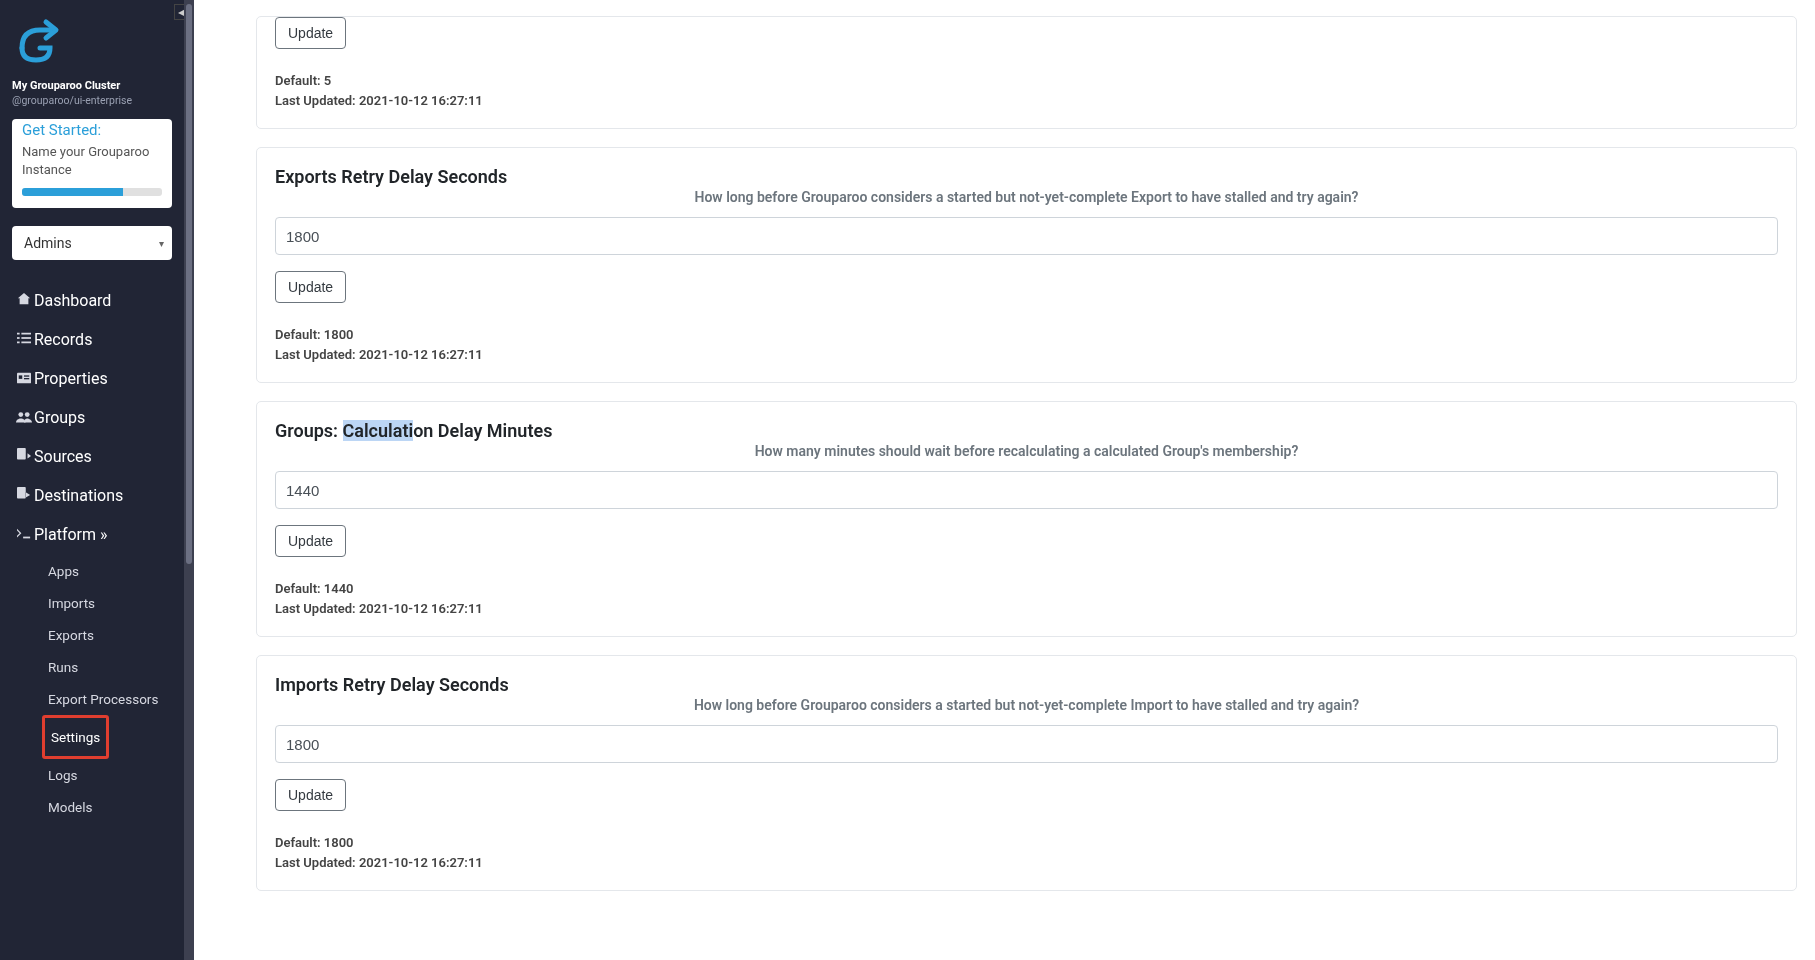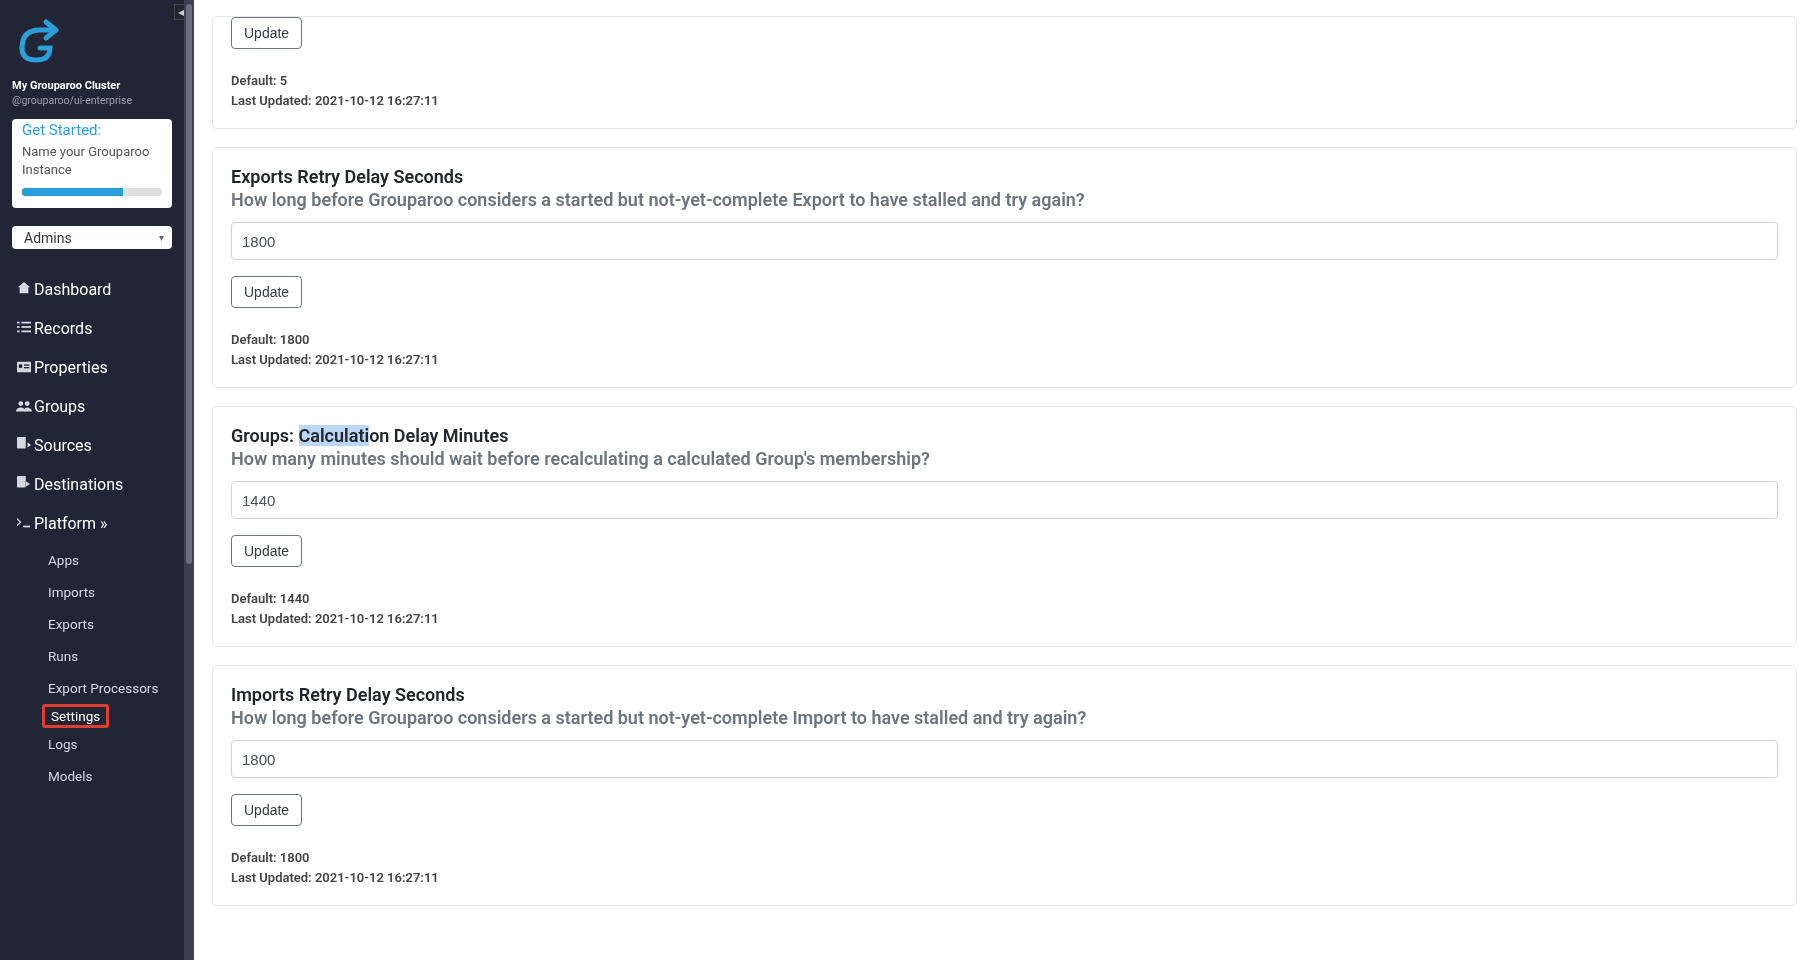--- a/index.html
+++ b/index.html
@@ -77,21 +77,21 @@
   }
   .progress-fill {
     background: #2b9fd9;
     height: 100%;
     width: 72%;
   }
   .select-wrap {
     margin-top: 18px;
     background: #fff;
     border-radius: 4px;
-    height: 23px;
+    height: 34px;
     display: flex;
     align-items: center;
     justify-content: space-between;
     padding: 0 8px 0 12px;
     color: #333;
     font-size: 14px;
   }
   .nav {
     margin-top: 22px;
     display: flex;
@@ -121,53 +121,55 @@
   .subnav-item {
     color: #d6d8e1;
     font-size: 13.5px;
     padding: 8px 6px;
     cursor: pointer;
   }
   .subnav-item.active {
     border: 3px solid #e03e2f;
     border-radius: 3px;
     color: #fff;
-    padding: 1px 6px;
+    padding: 11px 6px;
     width: fit-content;
   }
   .scroll-gutter { width: 10px; background: #3d4050; flex-shrink: 0; position:relative;}
   .scroll-thumb { position:absolute; left:2px; width:6px; background:#6b6f82; border-radius:3px; top:4px; height:560px;}
   .main {
     flex: 1;
     padding: 0 18px 18px 18px;
     background: #fff;
     overflow: hidden;
   }
   .card {
     background: #fff;
     border: 1px solid #e4e7eb;
     border-radius: 5px;
     padding: 18px;
     margin-top: 18px;
+    margin-left: 44px;
   }
   .card.first {
     margin-top: 16px;
     padding-top: 0;
   }
   .card-title {
     font-size: 18px;
     font-weight: 600;
     color: #212529;
     margin-bottom: 2px;
   }
   .card-desc {
-    font-size: 18px;
+    font-size: 14px;
     font-weight: 600;
     color: #6c757d;
     margin-bottom: 12px;
+    text-align: center;
   }
   .num-input {
     width: 100%;
     height: 38px;
     border: 1px solid #ced4da;
     border-radius: 4px;
     padding: 0 10px;
     font-size: 15px;
     color: #495057;
     margin-bottom: 16px;

